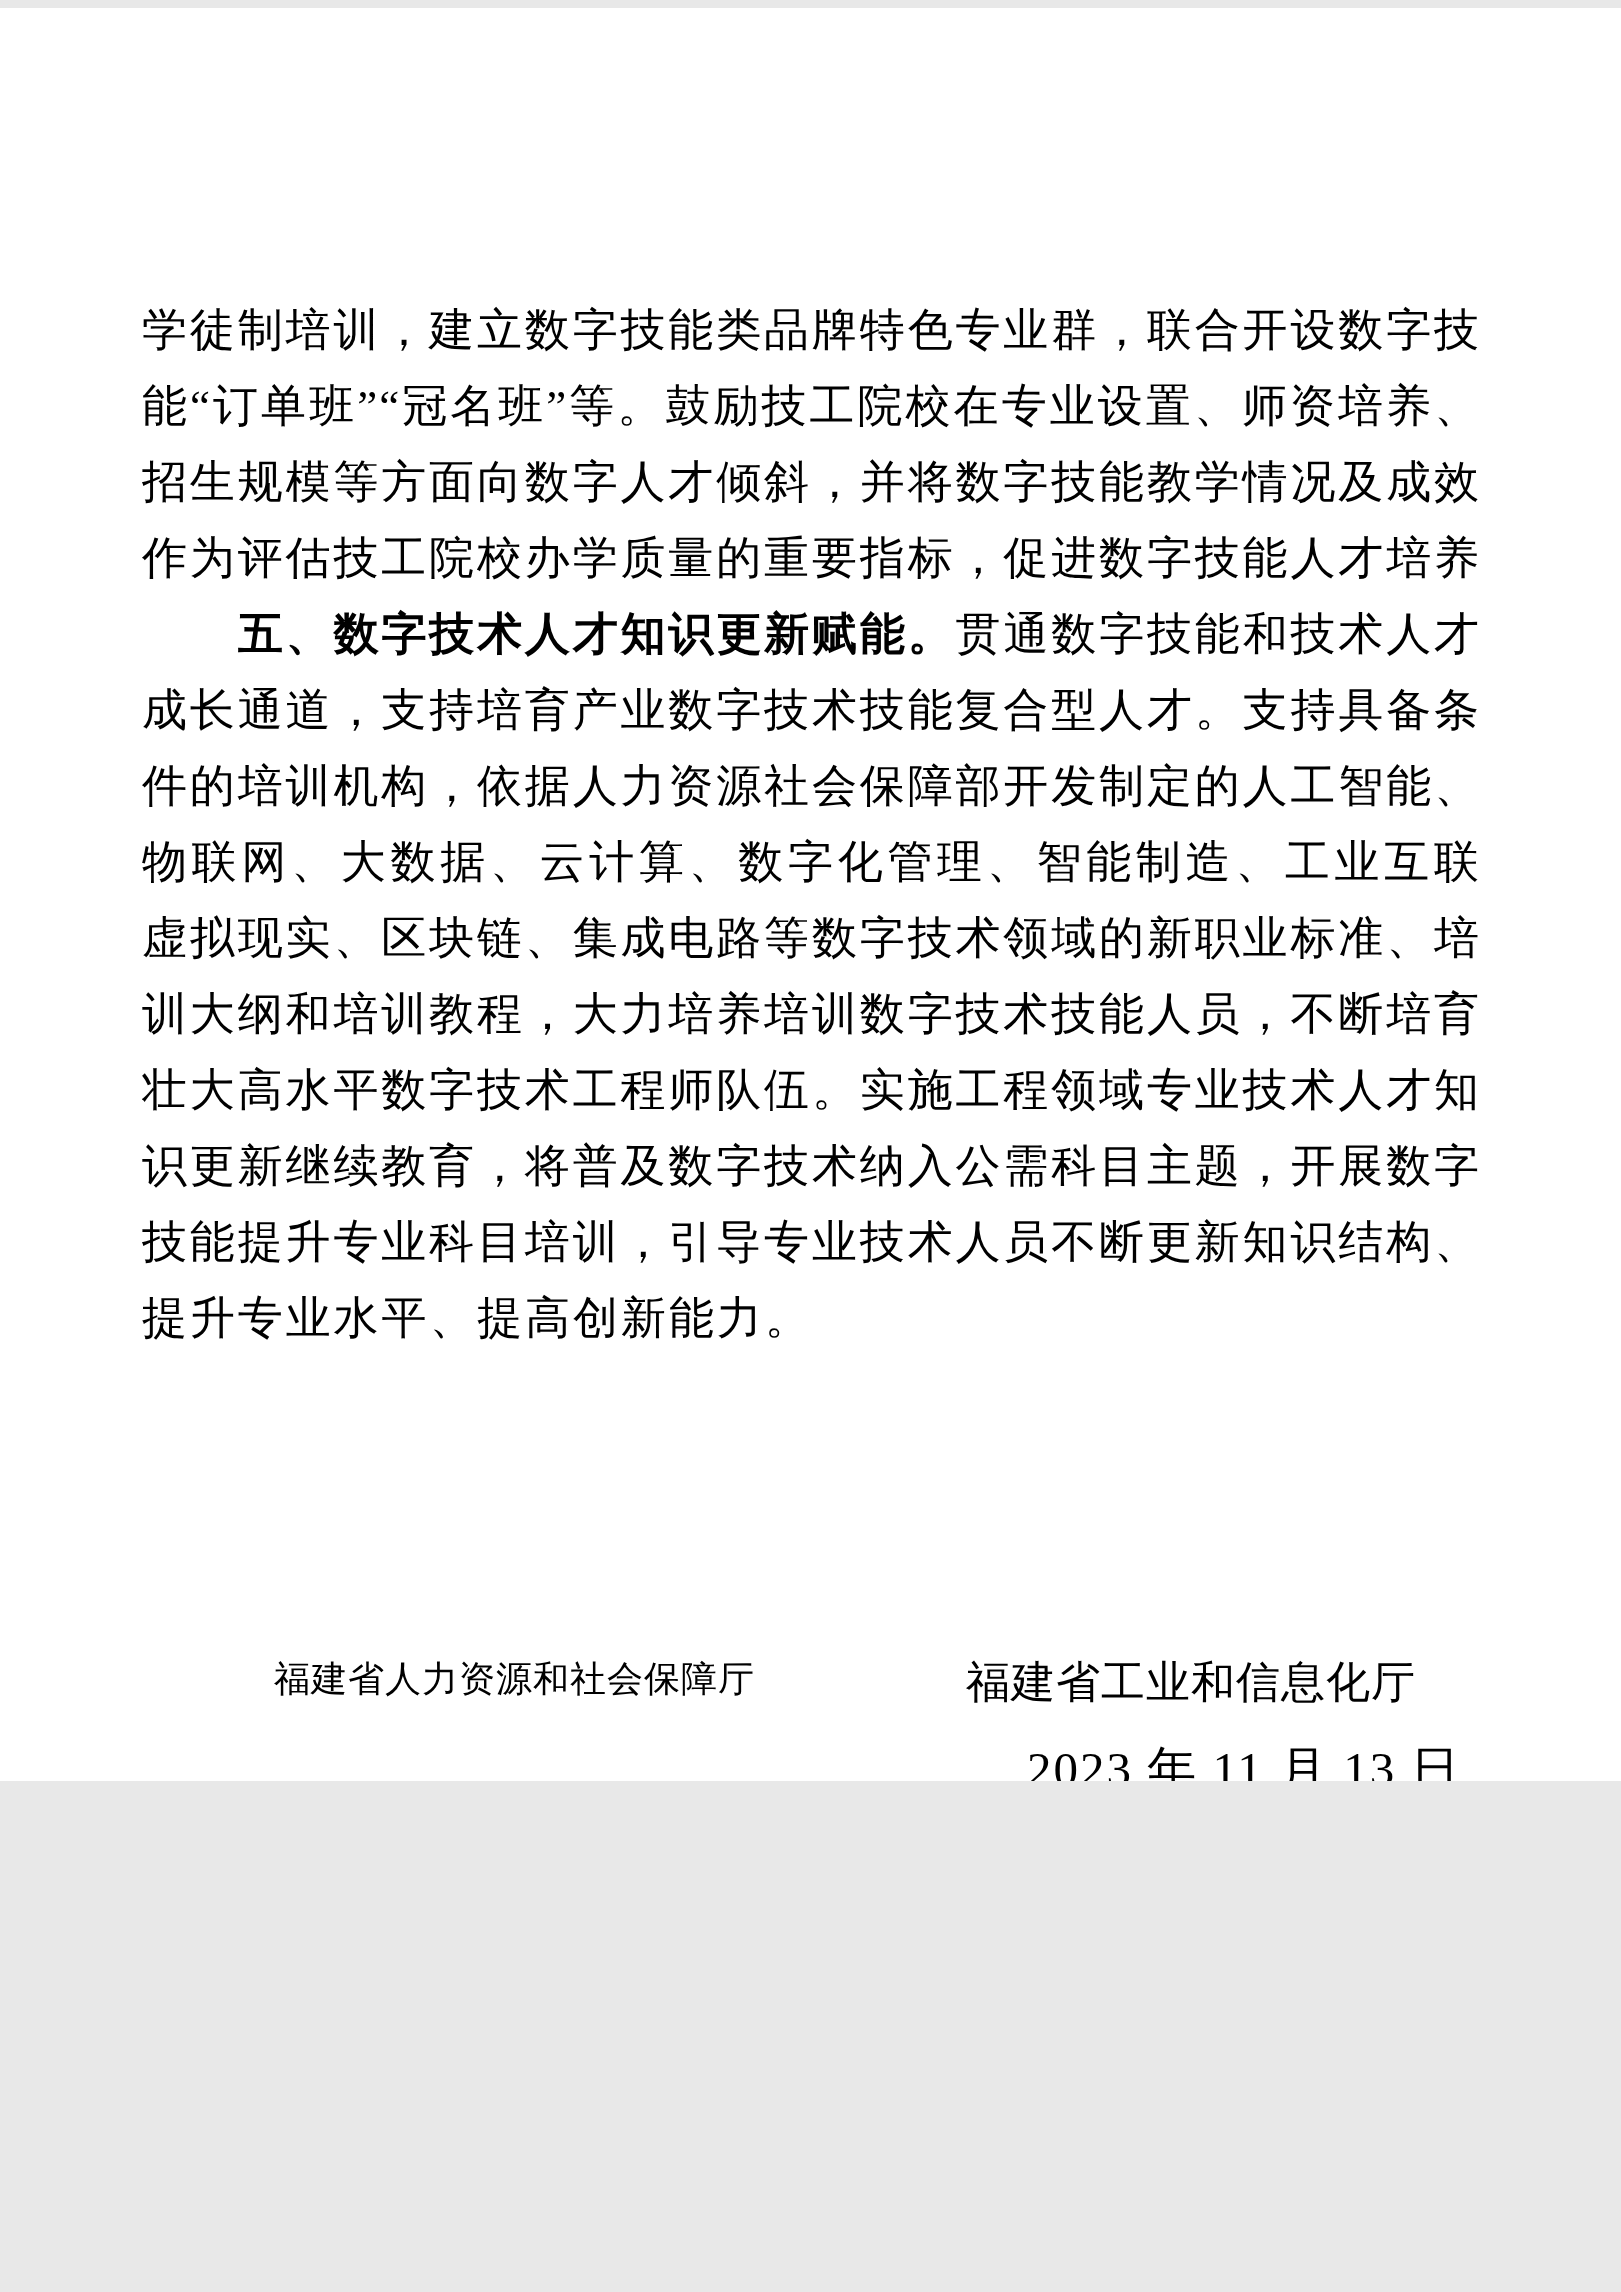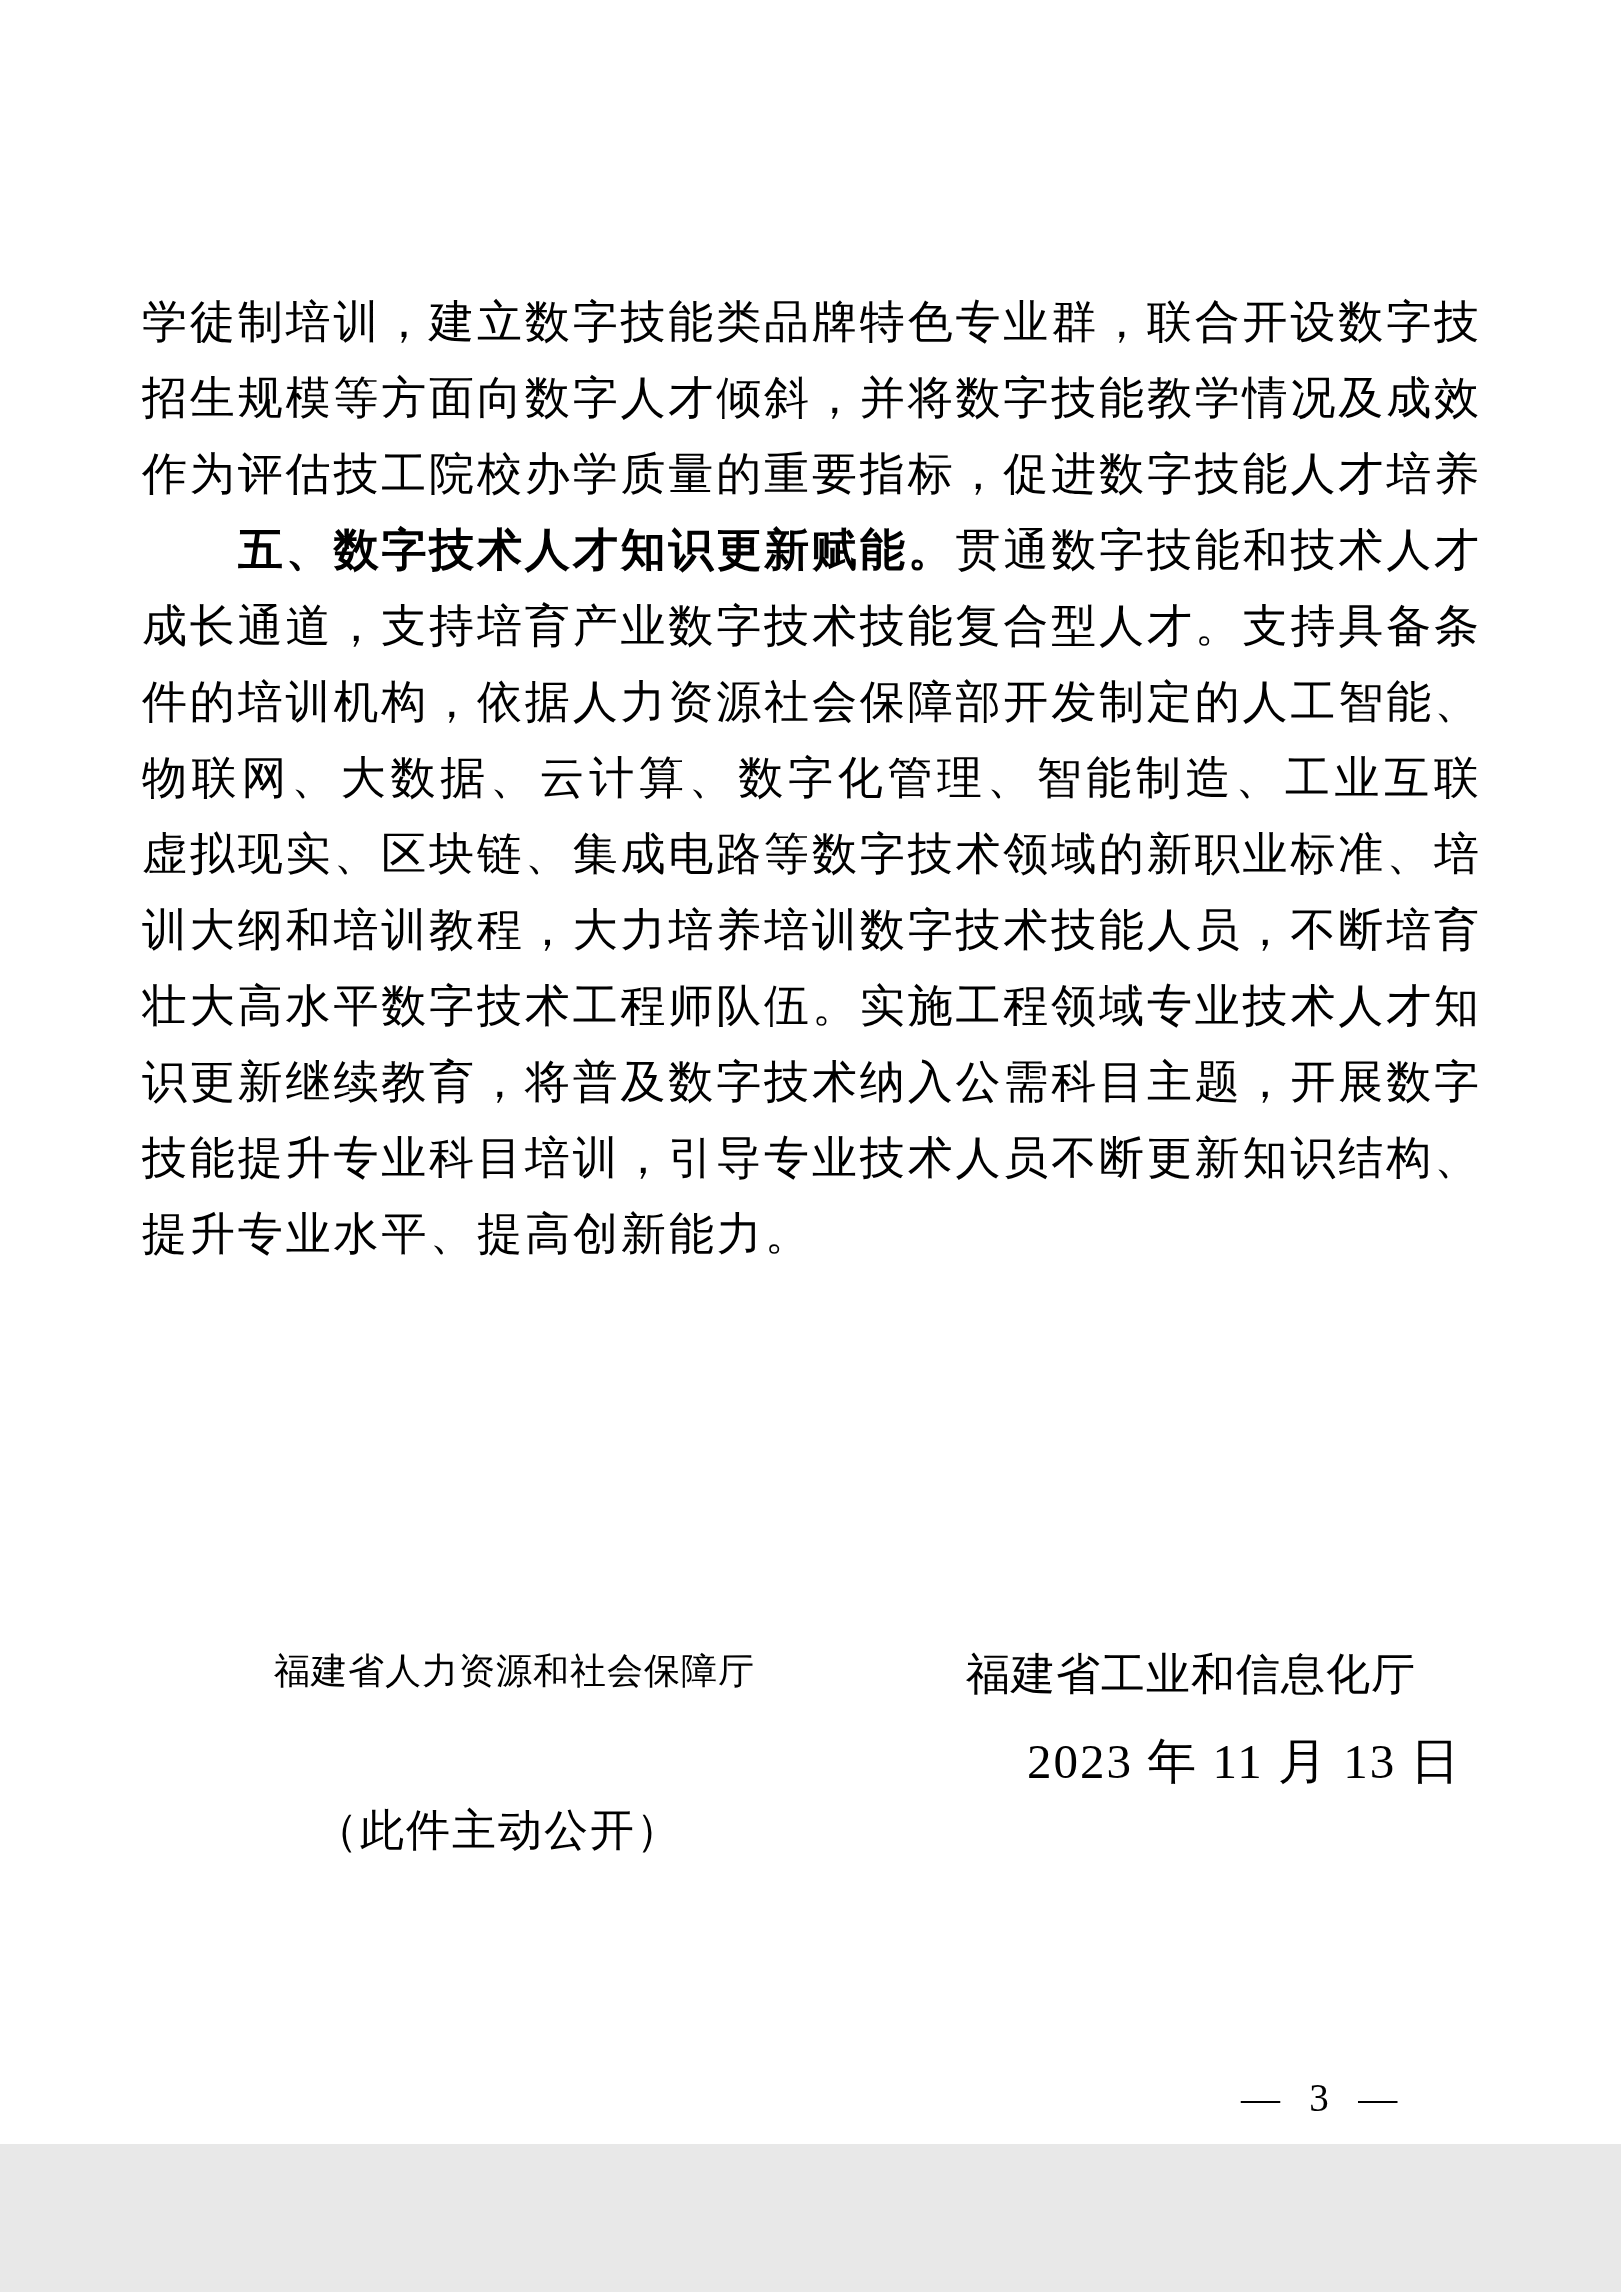--- a/index.html
+++ b/index.html
@@ -3,22 +3,22 @@
 <meta charset="utf-8">
 <style>
   html, body {
     margin: 0;
     padding: 0;
     background: #e8e8e8;
   }
   .page {
     position: relative;
     width: 1621px;
-    height: 2144px;
-    margin: 0 auto;
+    height: 1773px;
+    margin: 8px auto;
     background: #ffffff;
     color: #000000;
     font-family: "Liberation Serif", "DejaVu Serif", serif;
     overflow: hidden;
   }
   .body-text {
     position: absolute;
     left: 142px;
     top: 284px;
     width: 1339px;
@@ -90,20 +90,21 @@
     white-space: nowrap;
   }
 </style>
 </head>
 <body>
 
 <div class="page">
 
   <div class="body-text">
     <div class="line">学徒制培训，建立数字技能类品牌特色专业群，联合开设数字技</div>
+    <div class="line">能“订单班”“冠名班”等。鼓励技工院校在专业设置、师资培养、</div>
     <div class="line">招生规模等方面向数字人才倾斜，并将数字技能教学情况及成效</div>
     <div class="line">作为评估技工院校办学质量的重要指标，促进数字技能人才培养</div>
 
     <div class="line indent">
       <span class="bold-seg">五、数字技术人才知识更新赋能。</span><span>贯通数字技能和技术人才</span>
     </div>
 
     <div class="line">成长通道，支持培育产业数字技术技能复合型人才。支持具备条</div>
     <div class="line">件的培训机构，依据人力资源社会保障部开发制定的人工智能、</div>
     <div class="line">物联网、大数据、云计算、数字化管理、智能制造、工业互联网、</div>

